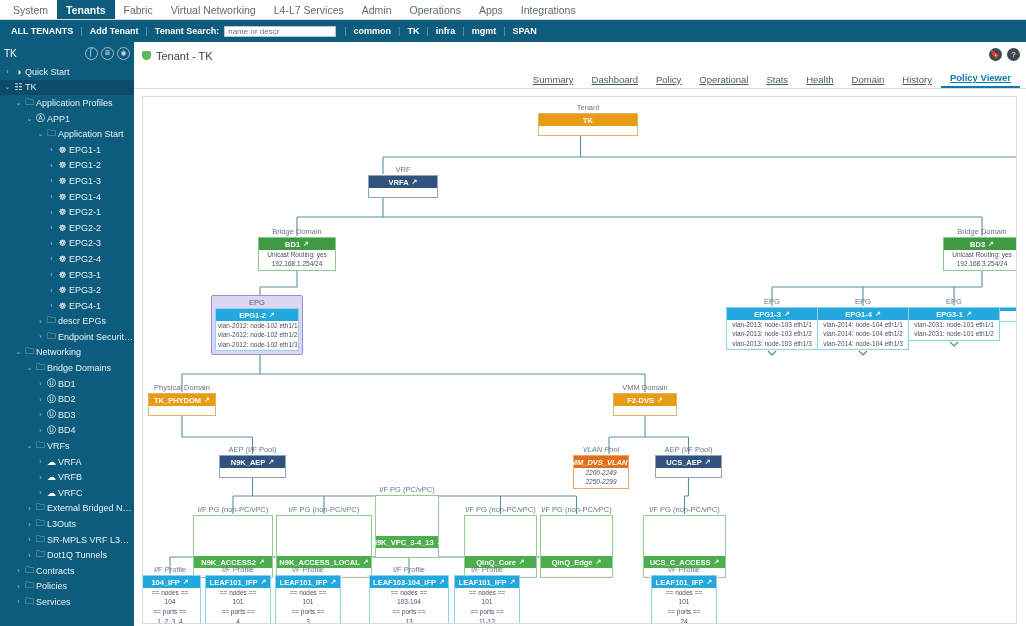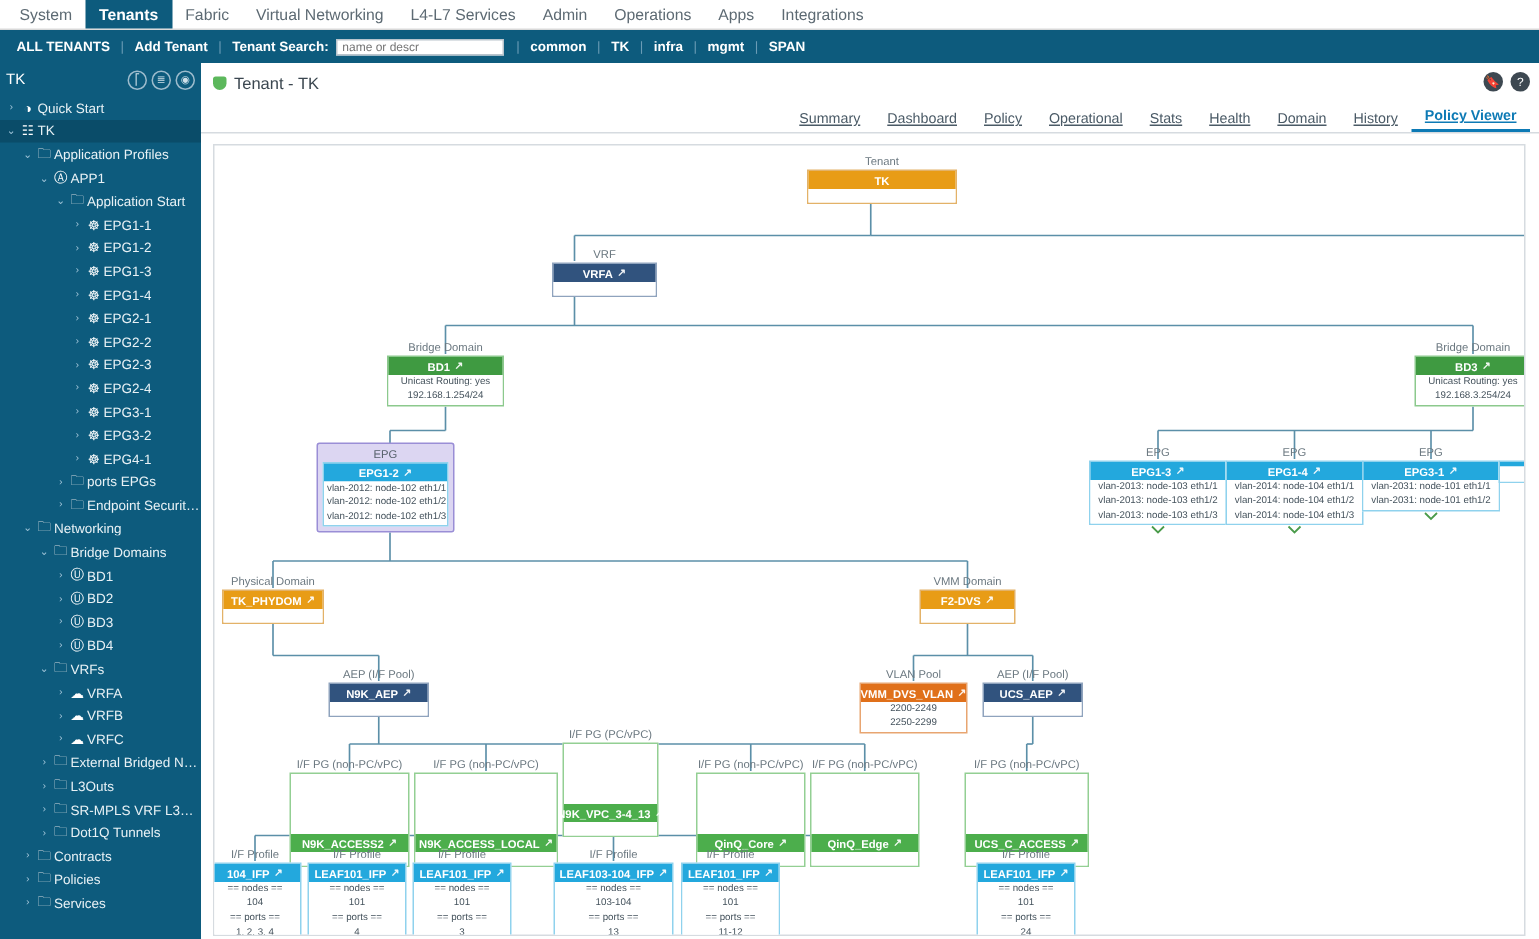--- a/index.html
+++ b/index.html
@@ -287,21 +287,21 @@
           <span class="tlabel">EPG3-2</span>
         </div>
         <div class="tree-row" style="padding-left: 47px;">
           <span class="caret">›</span>
           <span class="ticon">☸</span>
           <span class="tlabel">EPG4-1</span>
         </div>
         <div class="tree-row" style="padding-left: 36px;">
           <span class="caret">›</span>
           <span class="ticon folder">🗀</span>
-          <span class="tlabel">ports EPGs</span>
+          <span class="tlabel">descr EPGs</span>
         </div>
         <div class="tree-row" style="padding-left: 36px;">
           <span class="caret">›</span>
           <span class="ticon folder">🗀</span>
           <span class="tlabel">Endpoint Security Gr...</span>
         </div>
         <div class="tree-row" style="padding-left: 14px;">
           <span class="caret">⌄</span>
           <span class="ticon folder">🗀</span>
           <span class="tlabel">Networking</span>
@@ -607,21 +607,21 @@
           <div class="node t-aep" style="left: 76px; top: 348px; width: 67px;">
             <div class="ncap">AEP (I/F Pool)</div>
             <div class="nbox">
               <div class="nhdr">
                 <span>N9K_AEP</span>
                 <span class="lnk">↗</span>
               </div>
               <div class="nbody empty"></div>
             </div>
           </div>
-          <div class="node t-pool" style="left: 430px; top: 348px; width: 72px;">
+          <div class="node t-pool" style="left: 430px; top: 348px; width: 56px; font-style: italic;">
             <div class="ncap">VLAN Pool</div>
             <div class="nbox">
               <div class="nhdr">
                 <span>VMM_DVS_VLAN</span>
                 <span class="lnk">↗</span>
               </div>
               <div class="nbody">
                 <div class="nrow">2200-2249</div>
                 <div class="nrow">2250-2299</div>
               </div>

